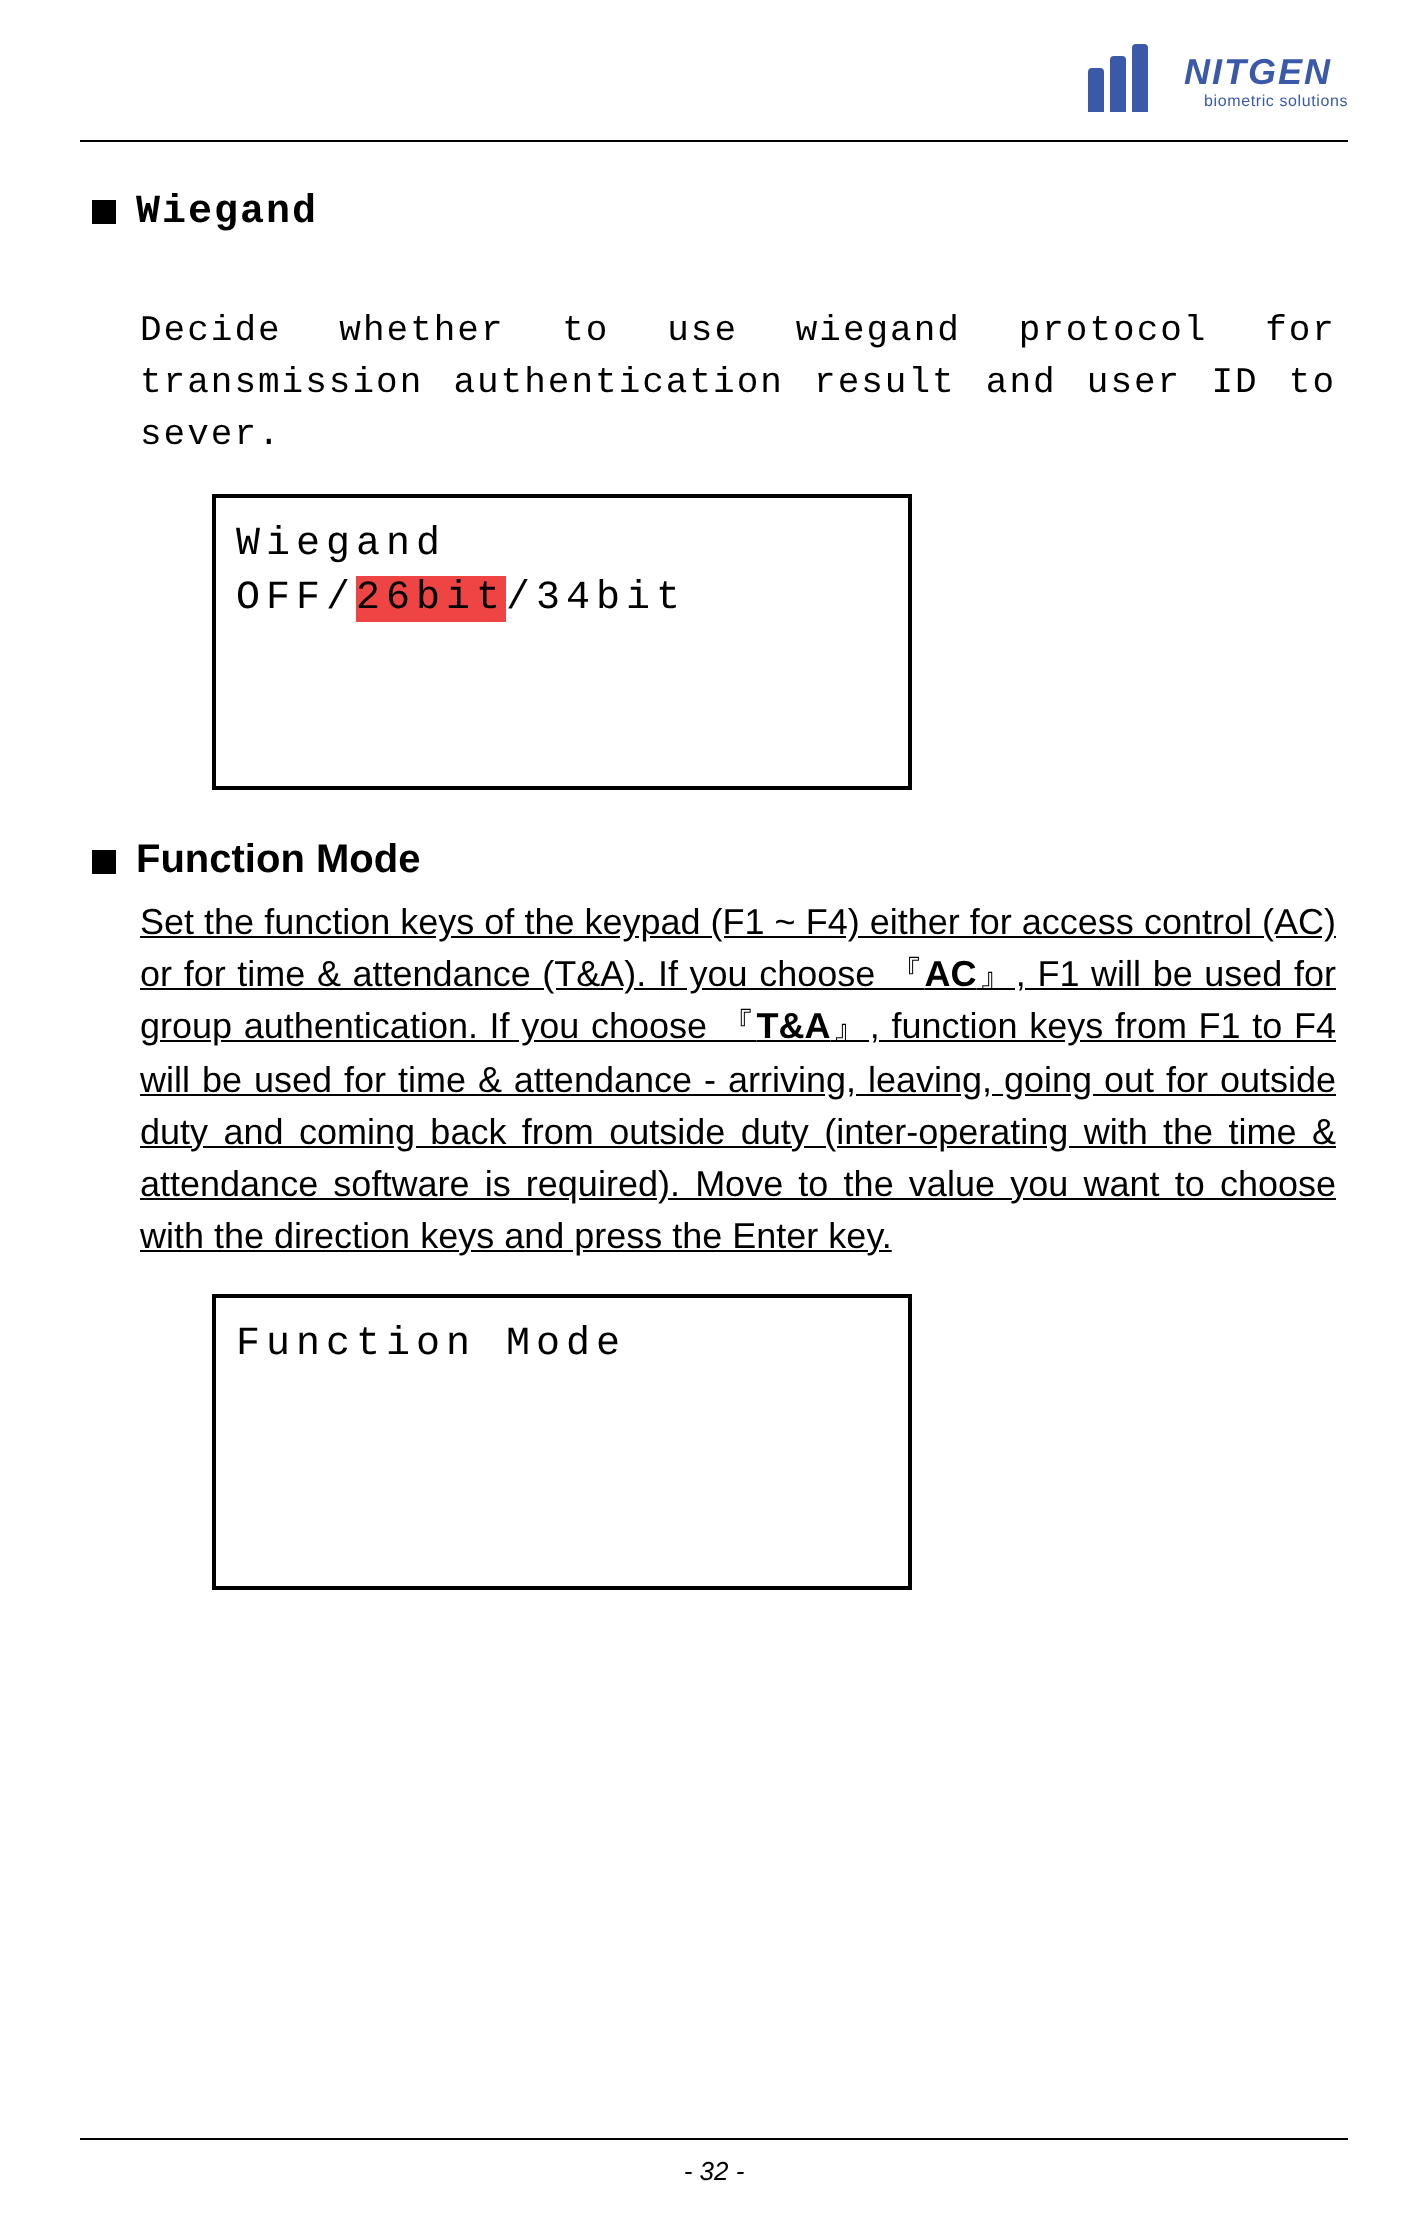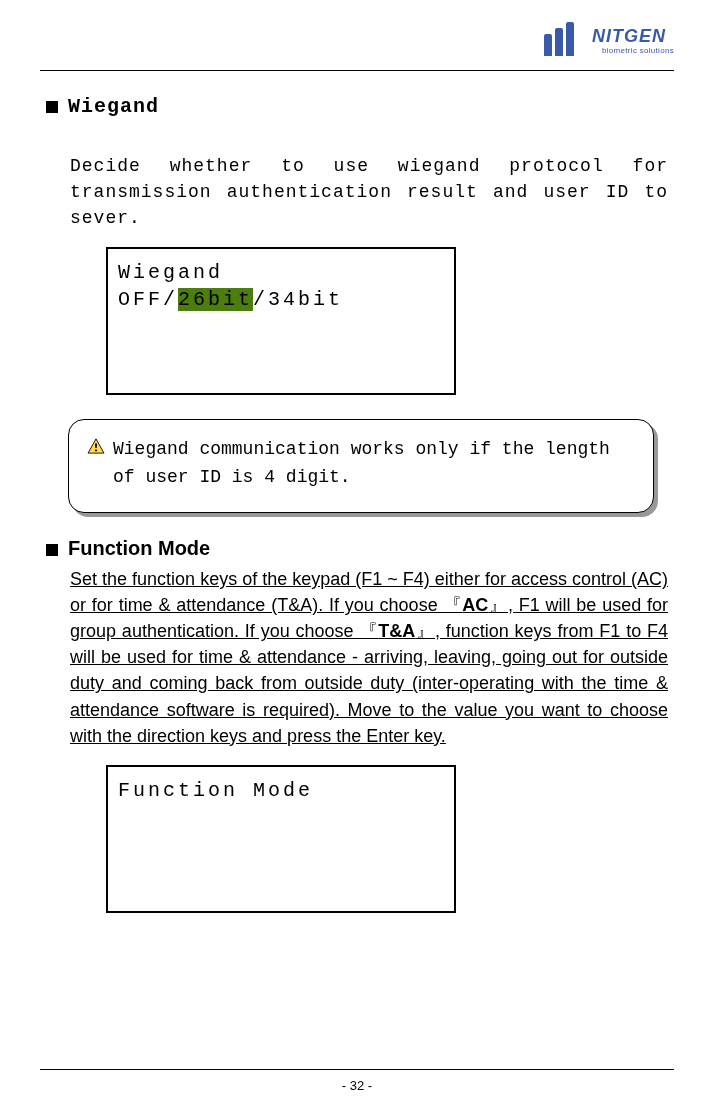--- a/index.html
+++ b/index.html
@@ -115,21 +115,21 @@
     height: 148px;
     border: 2px solid #000;
     box-sizing: border-box;
     padding: 10px 10px;
     font-family: "Courier New", monospace;
     font-size: 20px;
     letter-spacing: 3px;
     line-height: 1.35;
   }
   .lcd-box .hl {
-    background: #4d7c0f;
+    background: #ef4444;
   }
 
   .warn-box {
     margin: 12px 0 24px 22px;
     width: 586px;
     position: relative;
   }
   .warn-shadow {
     position: absolute;
     left: 4px;
@@ -161,20 +161,21 @@
   }
   .warn-text {
     flex: 1;
   }
 
   .footer {
     position: absolute;
     bottom: 20px;
     left: 40px;
     right: 40px;
+    font-style: italic;
   }
   .hr-bot {
     border: none;
     border-top: 1.5px solid #000;
     margin: 0 0 8px 0;
   }
   .pagenum {
     text-align: center;
     font-size: 13px;
   }
@@ -207,31 +208,20 @@
     </div>
     <div class="body-text mono">Decide whether to use wiegand protocol for transmission authentication result and user ID to sever.</div>
 
     <div class="lcd-box">
       <div>Wiegand</div>
       <div>
         <span>OFF/</span><span class="hl">26bit</span><span>/34bit</span>
       </div>
     </div>
 
-    <div class="warn-box">
-      <div class="warn-shadow"></div>
-      <div class="warn-inner">
-        <svg class="warn-icon" viewBox="0 0 20 18">
-          <polygon points="10,1 19,17 1,17" fill="#ffd94a" stroke="#000" stroke-width="1"></polygon>
-          <rect x="9" y="6" width="2" height="5" fill="#000"></rect>
-          <rect x="9" y="13" width="2" height="2" fill="#000"></rect>
-        </svg>
-        <div class="warn-text">Wiegand communication works only if the length of user ID is 4 digit.</div>
-      </div>
-    </div>
 
     <div class="bullet-head">
       <span class="bullet-sq"></span>
       <span class="sec-title">Function Mode</span>
     </div>
     <div class="body-text sans">
       <span>Set the function keys of the keypad (F1 ~ F4) either for access control (AC) or for time &amp; attendance (T&amp;A). If you choose 『</span><span class="bold">AC</span><span>』, F1 will be used for group authentication. If you choose 『</span><span class="bold">T&amp;A</span><span>』, function keys from F1 to F4 will be used for time &amp; attendance - arriving, leaving, going out for outside duty and coming back from outside duty (inter-operating with the time &amp; attendance software is required). Move to the value you want to choose with the direction keys and press the Enter key.</span>
     </div>
 
     <div class="lcd-box">

